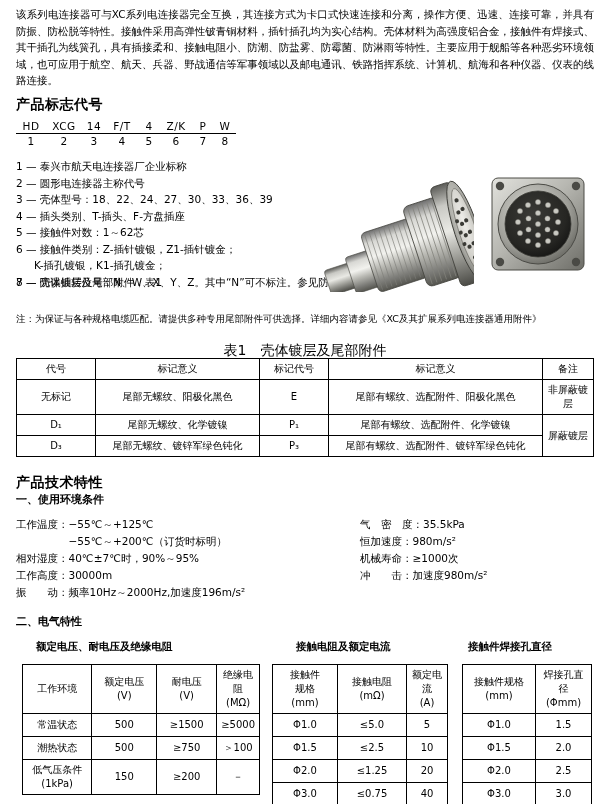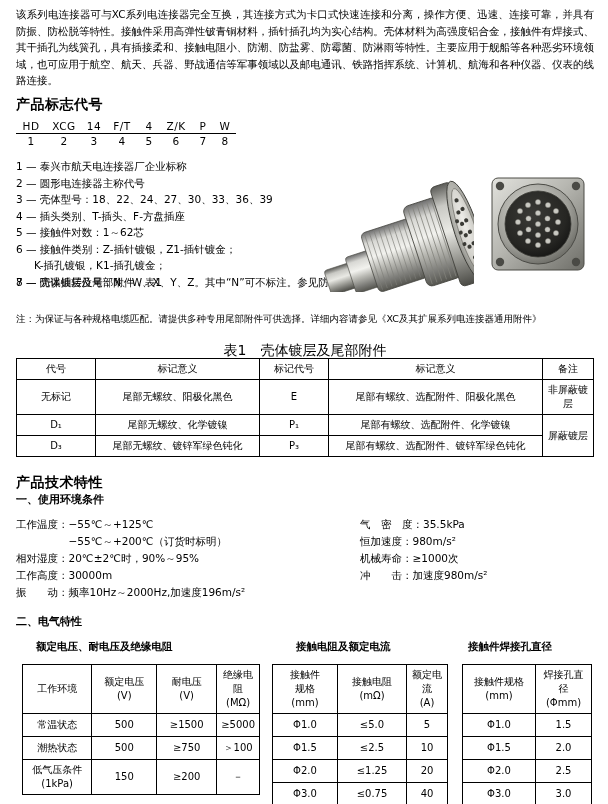--- a/index.html
+++ b/index.html
@@ -440,21 +440,21 @@
     </tr>
   </tbody>
     </table>
 
   <div class="section-title" id="tech-title">产品技术特性</div>
   <div id="env-title">一、使用环境条件</div>
 
   <div class="env-left">
     <div>工作温度：−55℃～+125℃</div>
     <div>　　　　　−55℃～+200℃（订货时标明）</div>
-    <div>相对湿度：20℃±2℃时，90%～95%</div>
+    <div>相对湿度：40℃±7℃时，90%～95%</div>
     <div>工作高度：30000m</div>
     <div>振　　动：频率10Hz～2000Hz,加速度196m/s²</div>
   </div>
   <div class="env-right">
     <div>气　密　度：35.5kPa</div>
     <div>恒加速度：980m/s²</div>
     <div>机械寿命：≥1000次</div>
     <div>冲　　击：加速度980m/s²</div>
   </div>
 

